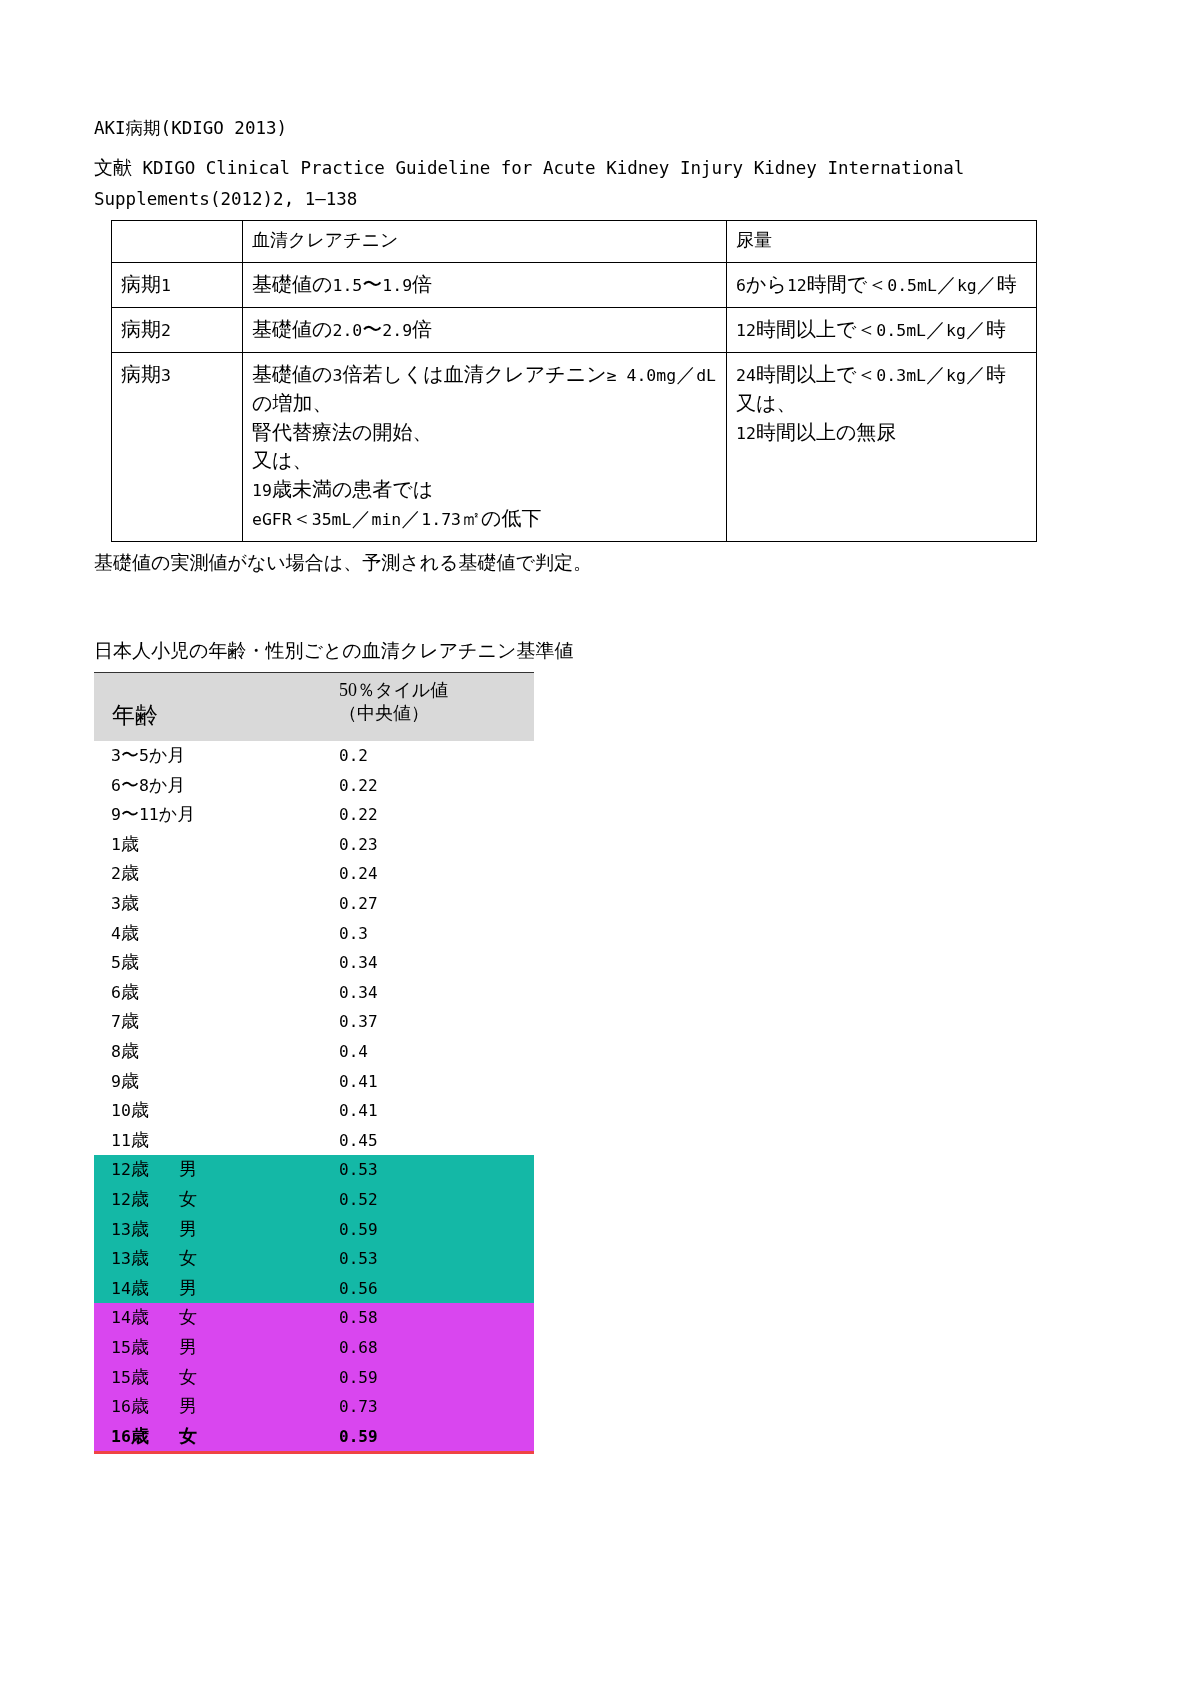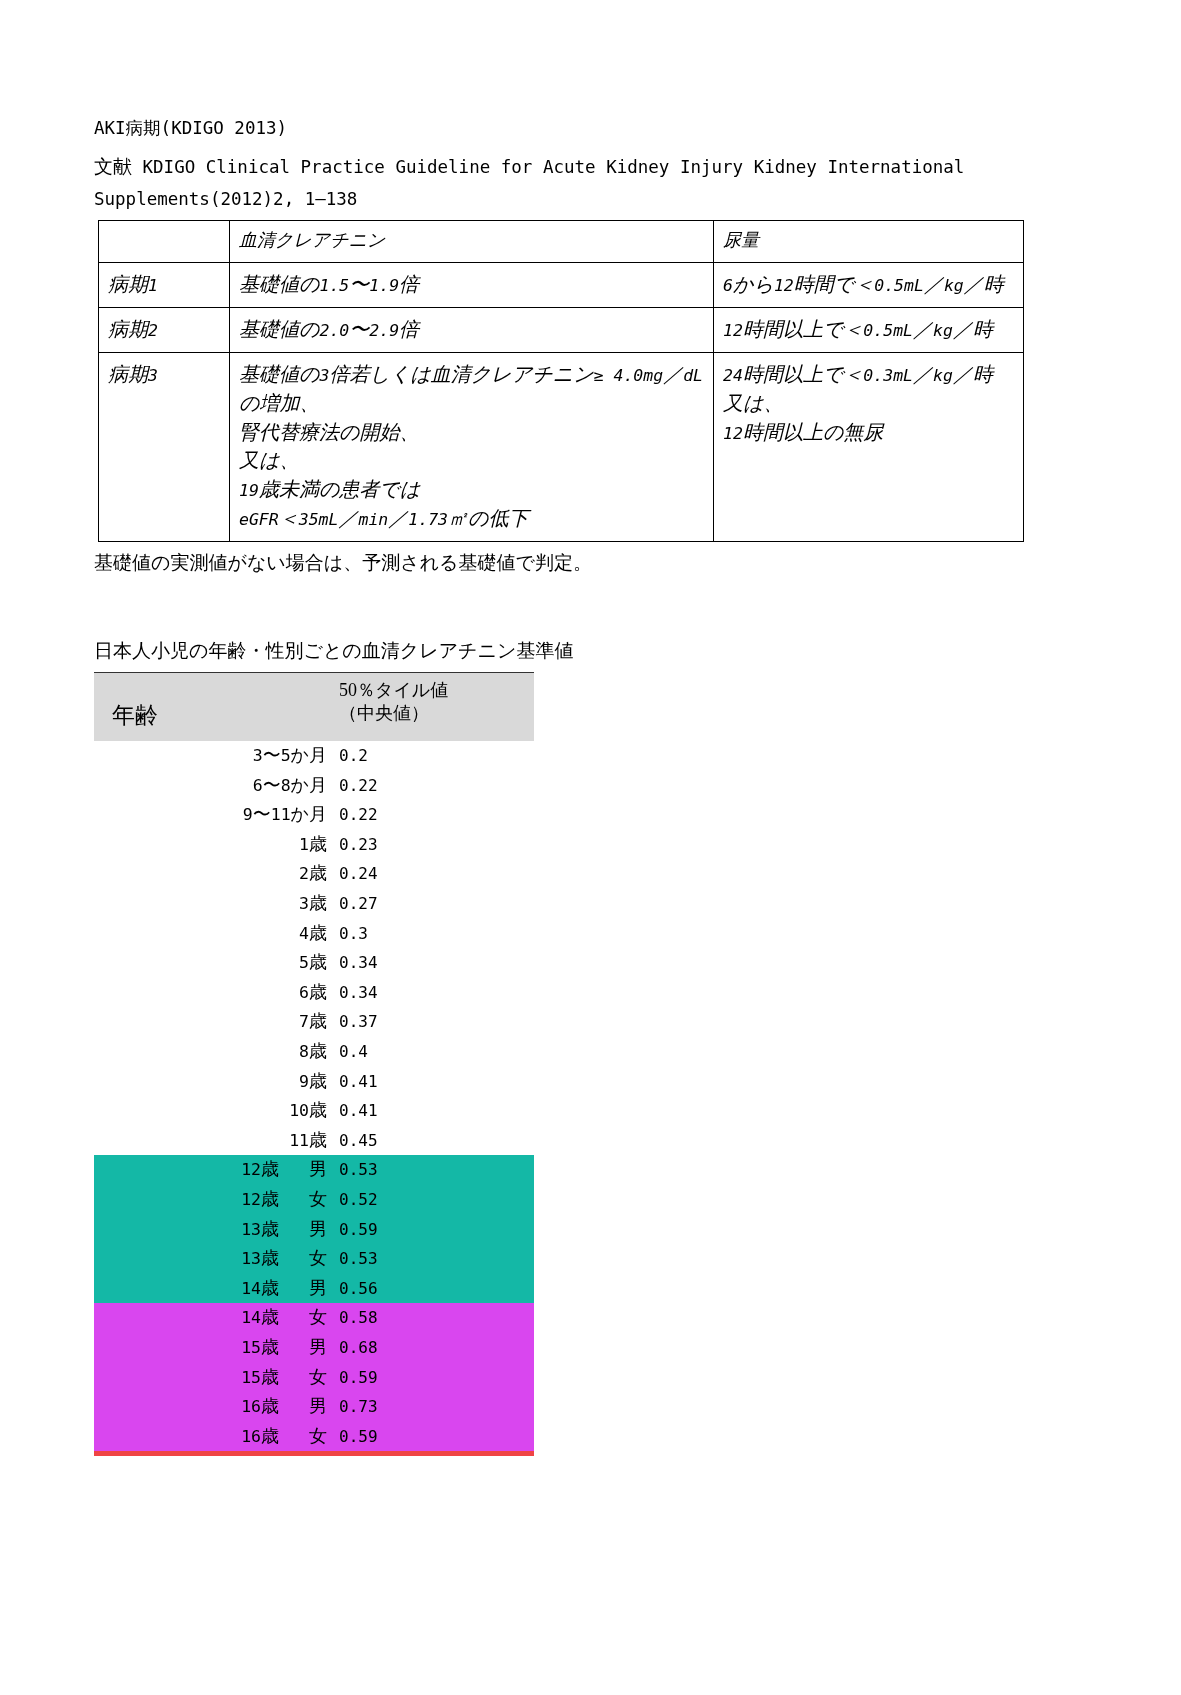--- a/index.html
+++ b/index.html
@@ -33,31 +33,30 @@
     white-space: nowrap;
   }
   .doc-ref {
     font-family: "DejaVu Sans Mono", "Liberation Mono", monospace;
     font-size: 17.5px;
     line-height: 1.72;
     margin: 0 0 4px 2px;
     max-width: 945px;
   }
   .doc-ref .ref-label {
-    font-family: Liberation Mono, monospace;
+    font-family: Liberation Serif, serif;
     font-size: 19px;
   }
   
   table.aki {
     border-collapse: collapse;
     width: 925px;
     margin-top: 6px;
-    margin-left: 6px;
+    margin-left: 19px;
     table-layout: fixed;
-    font-style: italic;
   }
   table.aki td {
     border: 1px solid #000000;
     vertical-align: top;
     padding: 7px 8px 8px 9px;
     font-size: 18px;
     line-height: 1.44;
   }
   table.aki col.c1 { width: 131px; }
   table.aki col.c2 { width: 484px; }
@@ -113,38 +112,37 @@
   table.peds tbody td {
     height: 29.6px;
     font-size: 17px;
     line-height: 29.6px;
     white-space: nowrap;
   }
   table.peds tbody td.age {
     padding-left: 17px;
     font-family: "Liberation Serif", "DejaVu Serif", serif;
     font-size: 18px;
-    text-align: right;
   }
   table.peds tbody td.age .ag-num {
     font-family: "DejaVu Sans Mono", "Liberation Mono", monospace;
     font-size: 16.5px;
   }
   table.peds tbody td.age .sex {
     display: inline-block;
     margin-left: 30px;
   }
   table.peds tbody td.val {
     padding-left: 12px;
     font-family: "DejaVu Sans Mono", "Liberation Mono", monospace;
     font-size: 16px;
   }
   table.peds tbody tr.shade-light td { background: #14b8a6; }
   table.peds tbody tr.shade-dark td { background: #d946ef; }
-  table.peds tbody tr.last-row td { border-bottom: 5px solid #ef4444; }
+  table.peds tbody tr.last-row td { border-bottom: 3px solid #ef4444; font-weight: bold; }
 </style>
 </head>
 <body>
 
 <div class="page">
 
   <div class="doc-title">AKI病期(KDIGO 2013)</div>
 
   <div class="doc-ref">
     <span class="ref-label">文献</span>

